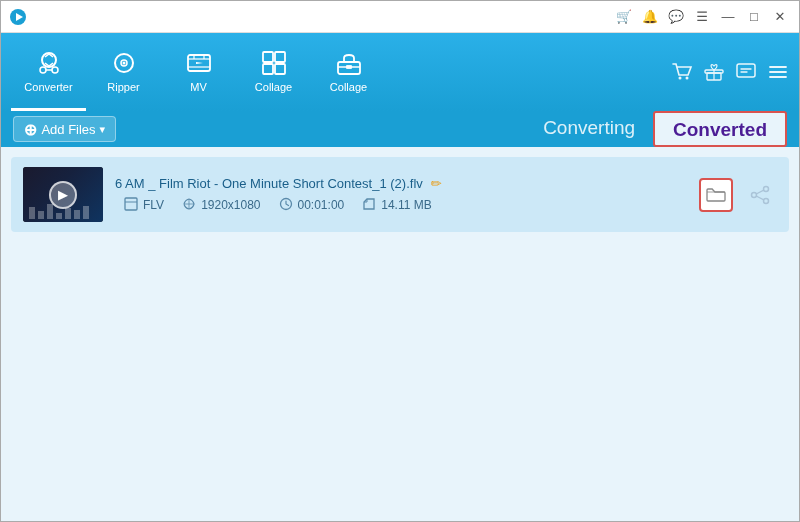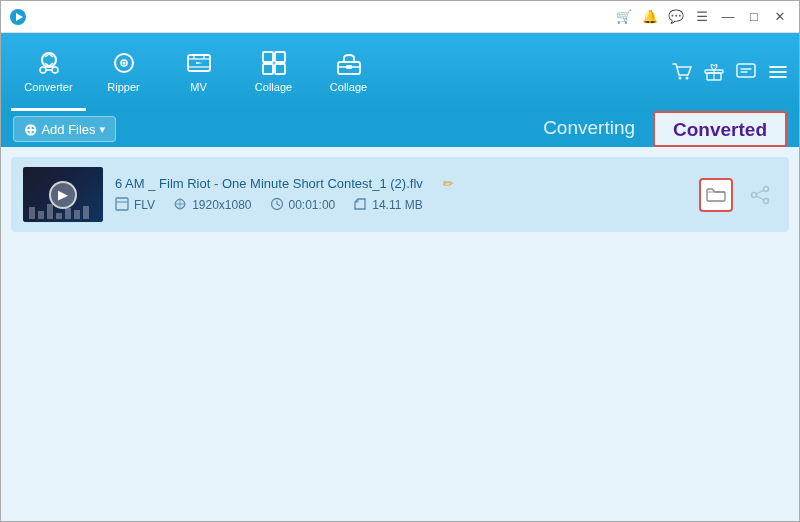--- a/index.html
+++ b/index.html
@@ -211,36 +211,37 @@
 
     .file-info {
       flex: 1;
       display: flex;
       flex-direction: column;
       gap: 6px;
     }
     .file-name-row {
       display: flex;
       align-items: center;
-      gap: 20px;
+      gap: 8px;
     }
     .file-name {
       font-size: 13px;
       color: #1a5f8a;
       font-weight: 500;
     }
     .edit-icon {
       color: #e8a020;
       font-size: 13px;
       cursor: pointer;
     }
     .file-meta {
       display: flex;
       align-items: flex-start;
       gap: 18px;
+      margin-left: 9px;
     }
     .meta-item {
       display: flex;
       align-items: center;
       gap: 5px;
       font-size: 12px;
       color: #3a6a8a;
     }
     .meta-icon {
       font-size: 12px;

